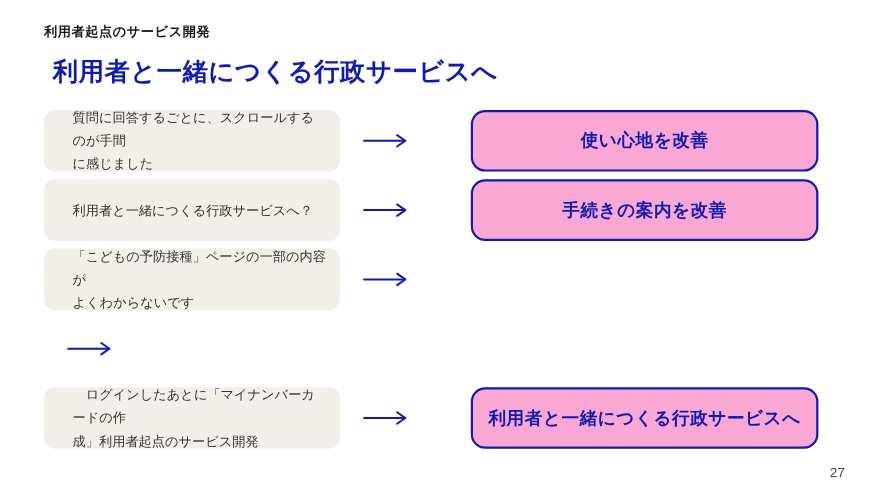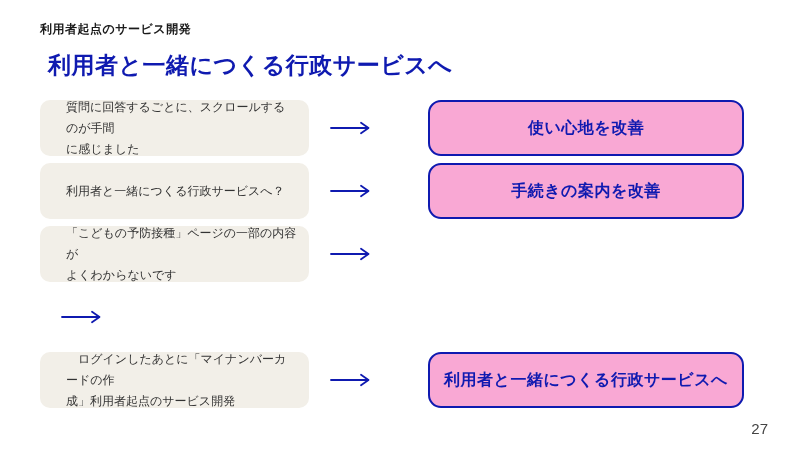--- a/index.html
+++ b/index.html
@@ -56,21 +56,21 @@
     border-radius:13px;
     display:flex;align-items:center;justify-content:center;
     font-size:16px;font-weight:bold;color:var(--blue);
     letter-spacing:0.5px;
     text-align:center;
     padding:2px 8px;
     margin-left:36px;
   }
   .page-number{
     position:absolute;right:32px;bottom:13px;
-    font-size:15px;color:#444444;
+    font-size:12px;color:#444444;
   }
 </style>
 </head>
 <body>
 
 <div class="slide">
 
   <div class="eyebrow">利用者起点のサービス開発</div>
   <div class="title">利用者と一緒につくる行政サービスへ</div>
 

